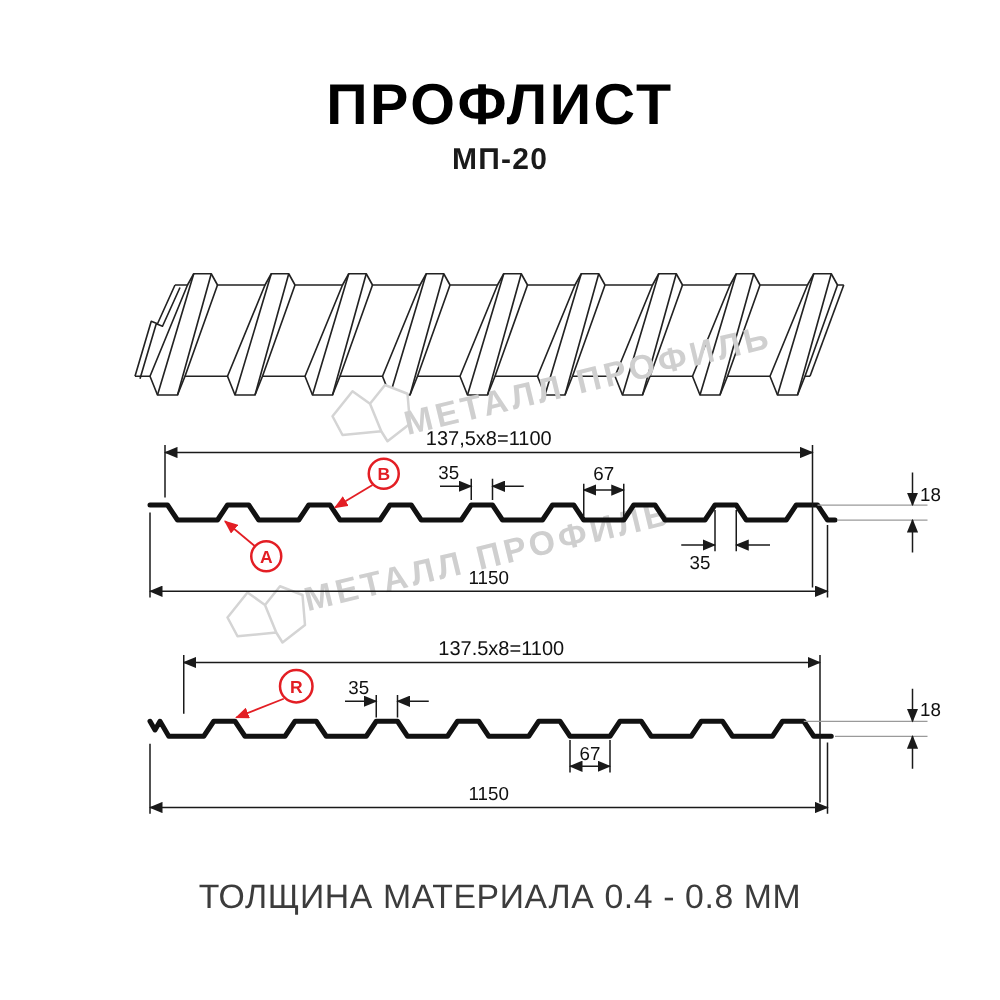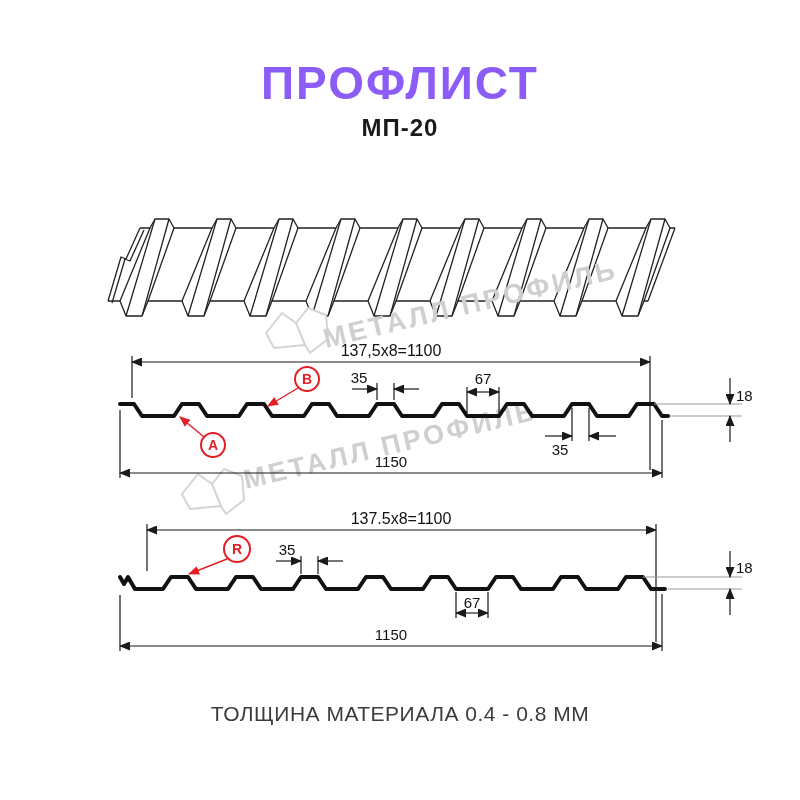--- a/index.html
+++ b/index.html
@@ -1,23 +1,23 @@
 <!DOCTYPE html>
 <html><head>
 <meta charset="utf-8">
 <style>
   html,body{margin:0;padding:0;background:#ffffff;}
   .page{position:relative;width:800px;height:800px;background:#fff;overflow:hidden;
         font-family:"Liberation Sans",sans-serif;}
   .title{position:absolute;top:56px;left:0;width:100%;text-align:center;
-         font-size:46px;font-weight:700;letter-spacing:2px;color:#8b5cf6;}
+         font-size:46px;font-weight:700;letter-spacing:2px;color:#000000;}
   .subtitle{position:absolute;top:114px;left:0;width:100%;text-align:center;
          font-size:24px;font-weight:600;letter-spacing:1px;color:#1a1a1a;}
   .footer{position:absolute;top:702px;left:0;width:100%;text-align:center;
-         font-size:21px;font-weight:400;letter-spacing:.5px;color:#3c3c3c;}
+         font-size:27px;font-weight:400;letter-spacing:.5px;color:#3c3c3c;}
   svg{position:absolute;left:0;top:0;}
   .sheet{stroke:#222;stroke-width:1.3;fill:none;stroke-linejoin:round;}
   .profile{stroke:#111;stroke-width:4;fill:none;stroke-linejoin:round;stroke-linecap:round;}
   .dim{stroke:#1a1a1a;stroke-width:1.2;fill:none;}
   .ref{stroke:#9a9a9a;stroke-width:1;fill:none;}
   .dimtxt{font-family:"Liberation Sans",sans-serif;font-size:15px;fill:#111;}
   .dimtxtBig{font-family:"Liberation Sans",sans-serif;font-size:16px;fill:#111;}
   .wm{font-family:"Liberation Sans",sans-serif;font-size:27px;font-weight:700;
       fill:#cfcfcf;letter-spacing:3px;}
   .wmlogo{stroke:#d4d4d4;stroke-width:2;fill:#ffffff;stroke-linejoin:round;}

